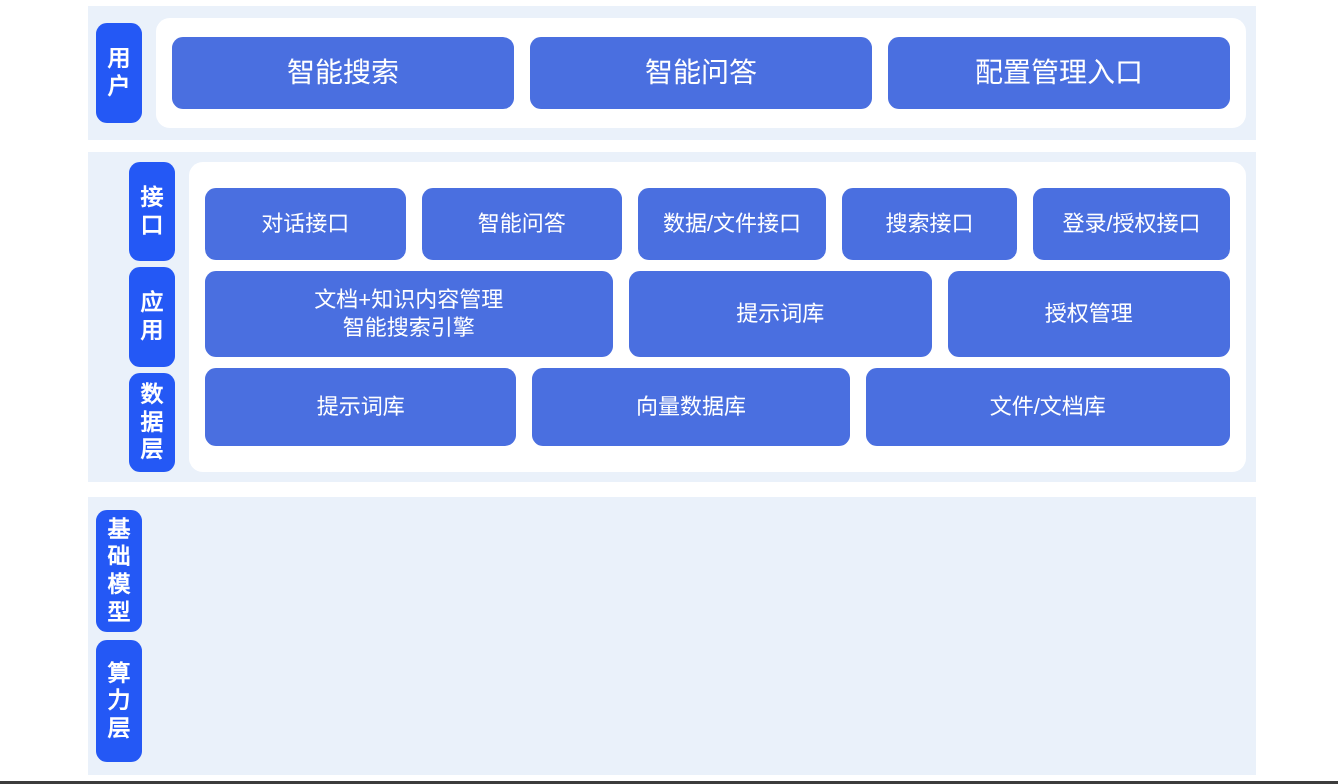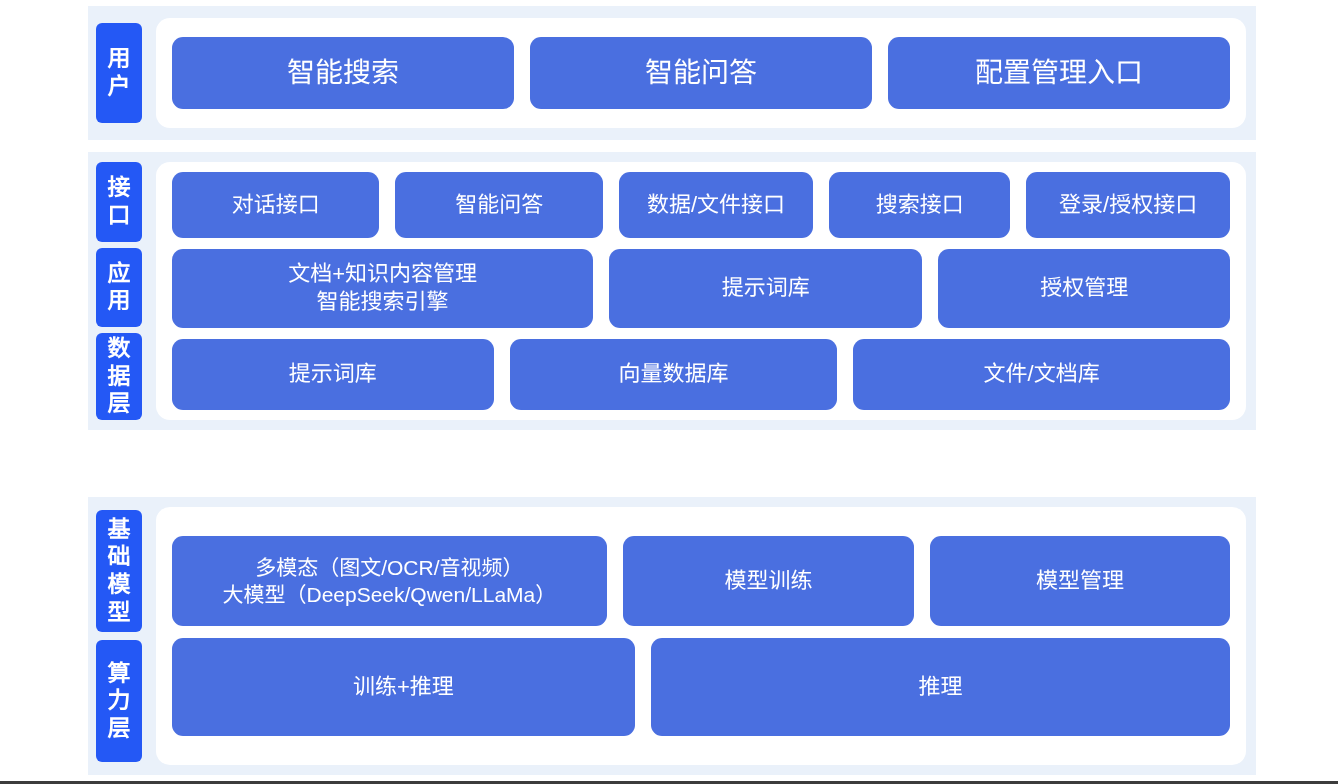--- a/index.html
+++ b/index.html
@@ -31,42 +31,42 @@
   .section {
     position: absolute;
     left: 88px;
     width: 1168px;
     background: #eaf1fa;
     display: flex;
     flex-direction: row;
     box-sizing: border-box;
   }
   .section.s-user  { top: 6px;   height: 134px; }
-  .section.s-mid   { top: 152px; height: 278px; }
+  .section.s-mid   { top: 152px; height: 330px; padding-left: 33px; }
   .section.s-base  { top: 497px; height: 278px; }
 
   
   .tab-col {
     width: 62px;
     flex: 0 0 62px;
     display: flex;
     flex-direction: column;
     justify-content: space-between;
     padding: 12px 0 12px 0;
     box-sizing: border-box;
     align-items: center;
   }
   .section.s-user .tab-col { padding: 17px 0 17px 0; }
   .section.s-mid  .tab-col { padding: 10px 0 10px 0; }
   .section.s-base .tab-col { padding: 13px 0 13px 0; }
 
   .vtab {
     width: 46px;
     background: #2458f5;
-    border-radius: 6px;
+    border-radius: 11px;
     color: #ffffff;
     font-size: 23px;
     font-weight: bold;
     letter-spacing: 0;
     line-height: 1.20;
     display: flex;
     align-items: center;
     justify-content: center;
     text-align: center;
     writing-mode: horizontal-tb;
@@ -213,30 +213,15 @@
 
   <div class="section s-base">
     <div class="tab-col">
       <div class="vtab">
         <span class="vtxt">基础模型</span>
       </div>
       <div class="vtab">
         <span class="vtxt">算力层</span>
       </div>
     </div>
-    <div class="card">
-
-      <div class="row row-model">
-        <div class="box box-multimodal" style="flex:1.52">多模态（图文/OCR/音视频）
-大模型（DeepSeek/Qwen/LLaMa）</div>
-        <div class="box" style="flex:1.00">模型训练</div>
-        <div class="box" style="flex:1.03">模型管理</div>
-      </div>
-
-      <div class="row row-compute">
-        <div class="box" style="flex:1.00">训练+推理</div>
-        <div class="box" style="flex:1.26">推理</div>
-      </div>
-
-    </div>
   </div>
 
 </div>
 
 </body></html>

